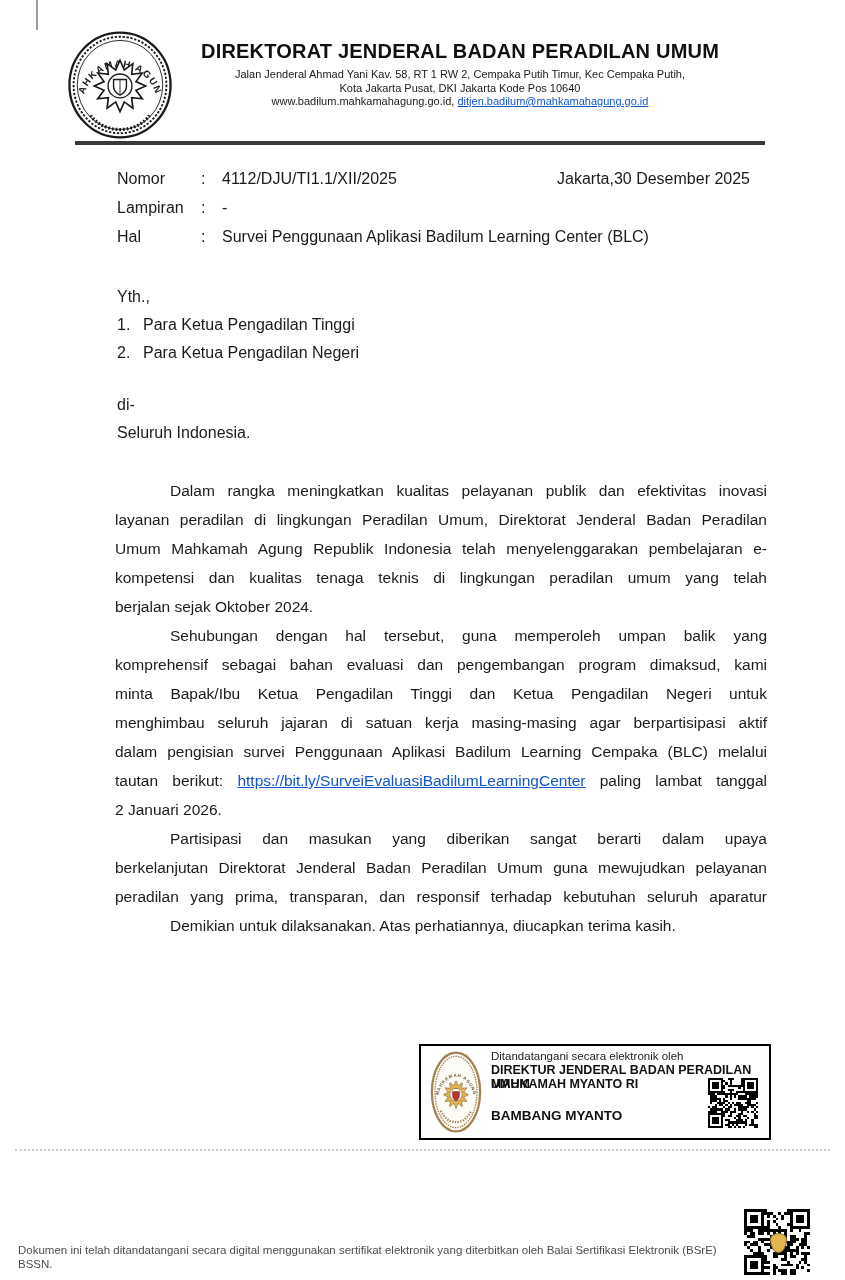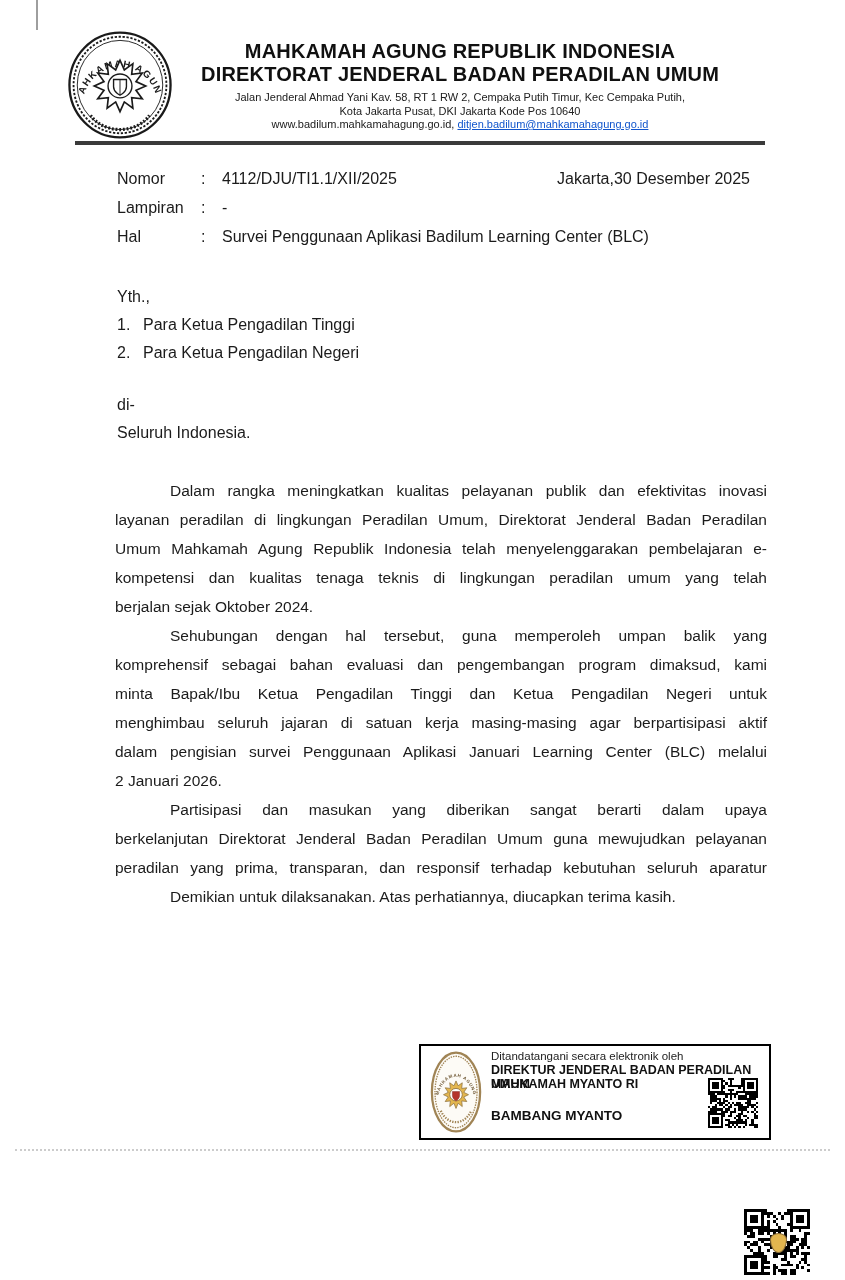--- a/index.html
+++ b/index.html
@@ -76,21 +76,20 @@
       <textPath href="#sealArcTop" startOffset="50%" text-anchor="middle">MAHKAMAH AGUNG</textPath>
     </text>
     <polygon fill="#ffffff" stroke="#1a1a1a" stroke-width="1.8" points="88,63 77.4,67.7 84.2,77 72.7,75.7 74,87.2 64.7,80.4 60,91 55.3,80.4 46,87.2 47.3,75.7 35.8,77 42.6,67.7 32,63 42.6,58.3 35.8,49 47.3,50.3 46,38.8 55.3,45.6 60,35 64.7,45.6 74,38.8 72.7,50.3 84.2,49 77.4,58.3"></polygon>
     <circle cx="60" cy="63" r="13" fill="#ffffff" stroke="#1a1a1a" stroke-width="1.5"></circle>
     <path d="M53,56 h14 v8 c0,6 -7,9 -7,9 s-7,-3 -7,-9 z" fill="none" stroke="#1a1a1a" stroke-width="1.5"></path>
     <line x1="60" y1="56" x2="60" y2="73" stroke="#1a1a1a" stroke-width="1"></line>
     <path d="M28,95 A37,31 0 0 0 92,95" fill="none" stroke="#1a1a1a" stroke-width="3.5" stroke-dasharray="2,2"></path>
   </svg>
 
   <div class="abs head-block">
-    <div class="org-line">MAHKAMAH AGUNG REPUBLIK INDONESIA</div>
     <div class="org-line">DIREKTORAT JENDERAL BADAN PERADILAN UMUM</div>
     <div class="addr-block">
       <div class="addr-line">Jalan Jenderal Ahmad Yani Kav. 58, RT 1 RW 2,  Cempaka Putih Timur, Kec Cempaka Putih,</div>
       <div class="addr-line">Kota Jakarta Pusat, DKI Jakarta Kode Pos 10640</div>
       <div class="addr-line">
         <span>www.badilum.mahkamahagung.go.id,</span>
         <a class="lnk">ditjen.badilum@mahkamahagung.go.id</a>
       </div>
     </div>
   </div>
@@ -131,21 +130,22 @@
   <div class="abs body-block" id="letter-body">
       <div class="jline first"><span>Dalam rangka meningkatkan kualitas pelayanan publik dan efektivitas inovasi</span></div>
       <div class="jline"><span>layanan peradilan di lingkungan Peradilan Umum, Direktorat Jenderal Badan Peradilan</span></div>
       <div class="jline"><span>Umum Mahkamah Agung Republik Indonesia telah menyelenggarakan pembelajaran e-</span></div>
       <div class="jline"><span>kompetensi dan kualitas tenaga teknis di lingkungan peradilan umum  yang telah</span></div>
       <div class="jline last"><span>berjalan sejak Oktober 2024.</span></div>
       <div class="jline first"><span>Sehubungan dengan hal tersebut, guna memperoleh umpan balik yang</span></div>
       <div class="jline"><span>komprehensif sebagai bahan evaluasi dan pengembangan program dimaksud, kami</span></div>
       <div class="jline"><span>minta Bapak/Ibu Ketua Pengadilan Tinggi dan Ketua Pengadilan Negeri untuk</span></div>
       <div class="jline"><span>menghimbau seluruh jajaran di satuan kerja masing-masing agar berpartisipasi aktif</span></div>
-      <div class="jline"><span>dalam pengisian survei Penggunaan Aplikasi Januari Learning Center (BLC) melalui</span></div>
+      <div class="jline"><span>dalam pengisian survei Penggunaan Aplikasi Badilum Learning Cempaka (BLC) melalui</span></div>
+      <div class="jline"><span>tautan berikut: </span><a class="doc-link">https://bit.ly/SurveiEvaluasiBadilumLearningCenter</a><span> paling lambat tanggal</span></div>
       <div class="jline last"><span>2 Januari 2026.</span></div>
       <div class="jline first"><span>Partisipasi dan masukan yang diberikan sangat berarti dalam upaya</span></div>
       <div class="jline"><span>berkelanjutan Direktorat Jenderal Badan Peradilan Umum guna mewujudkan pelayanan</span></div>
       <div class="jline"><span>peradilan yang prima, transparan, dan responsif terhadap kebutuhan seluruh aparatur</span></div>
       <div class="jline first last"><span>Demikian untuk dilaksanakan. Atas perhatiannya, diucapkan terima kasih.</span></div>
     </div>
 
   <div class="abs sigbox">
     <svg class="seal-color" viewBox="0 0 60 94">
       <ellipse cx="30" cy="47" rx="27" ry="44" fill="#fdfbf6" stroke="var(--seal_tan,#a08455)" stroke-width="2.5"></ellipse>
@@ -693,20 +693,21 @@
           <div></div>
           <div></div>
           <div style="background: rgb(0, 0, 0);"></div>
           <div style="background: rgb(0, 0, 0);"></div>
         </div>
     </div>
   </div>
 
   <div class="abs dotted-line"></div>
 
+  <div class="abs footer-text">Dokumen ini telah ditandatangani secara digital menggunakan sertifikat elektronik yang diterbitkan oleh Balai Sertifikasi Elektronik (BSrE) BSSN.</div>
   <div class="abs qr-wrap footer-qr">
     <div class="qr-grid" style="grid-template: repeat(23, 1fr) / repeat(23, 1fr);">
         <div style="background: rgb(0, 0, 0);"></div>
         <div style="background: rgb(0, 0, 0);"></div>
         <div style="background: rgb(0, 0, 0);"></div>
         <div style="background: rgb(0, 0, 0);"></div>
         <div style="background: rgb(0, 0, 0);"></div>
         <div style="background: rgb(0, 0, 0);"></div>
         <div style="background: rgb(0, 0, 0);"></div>
         <div style="background: rgb(0, 0, 0);"></div>

